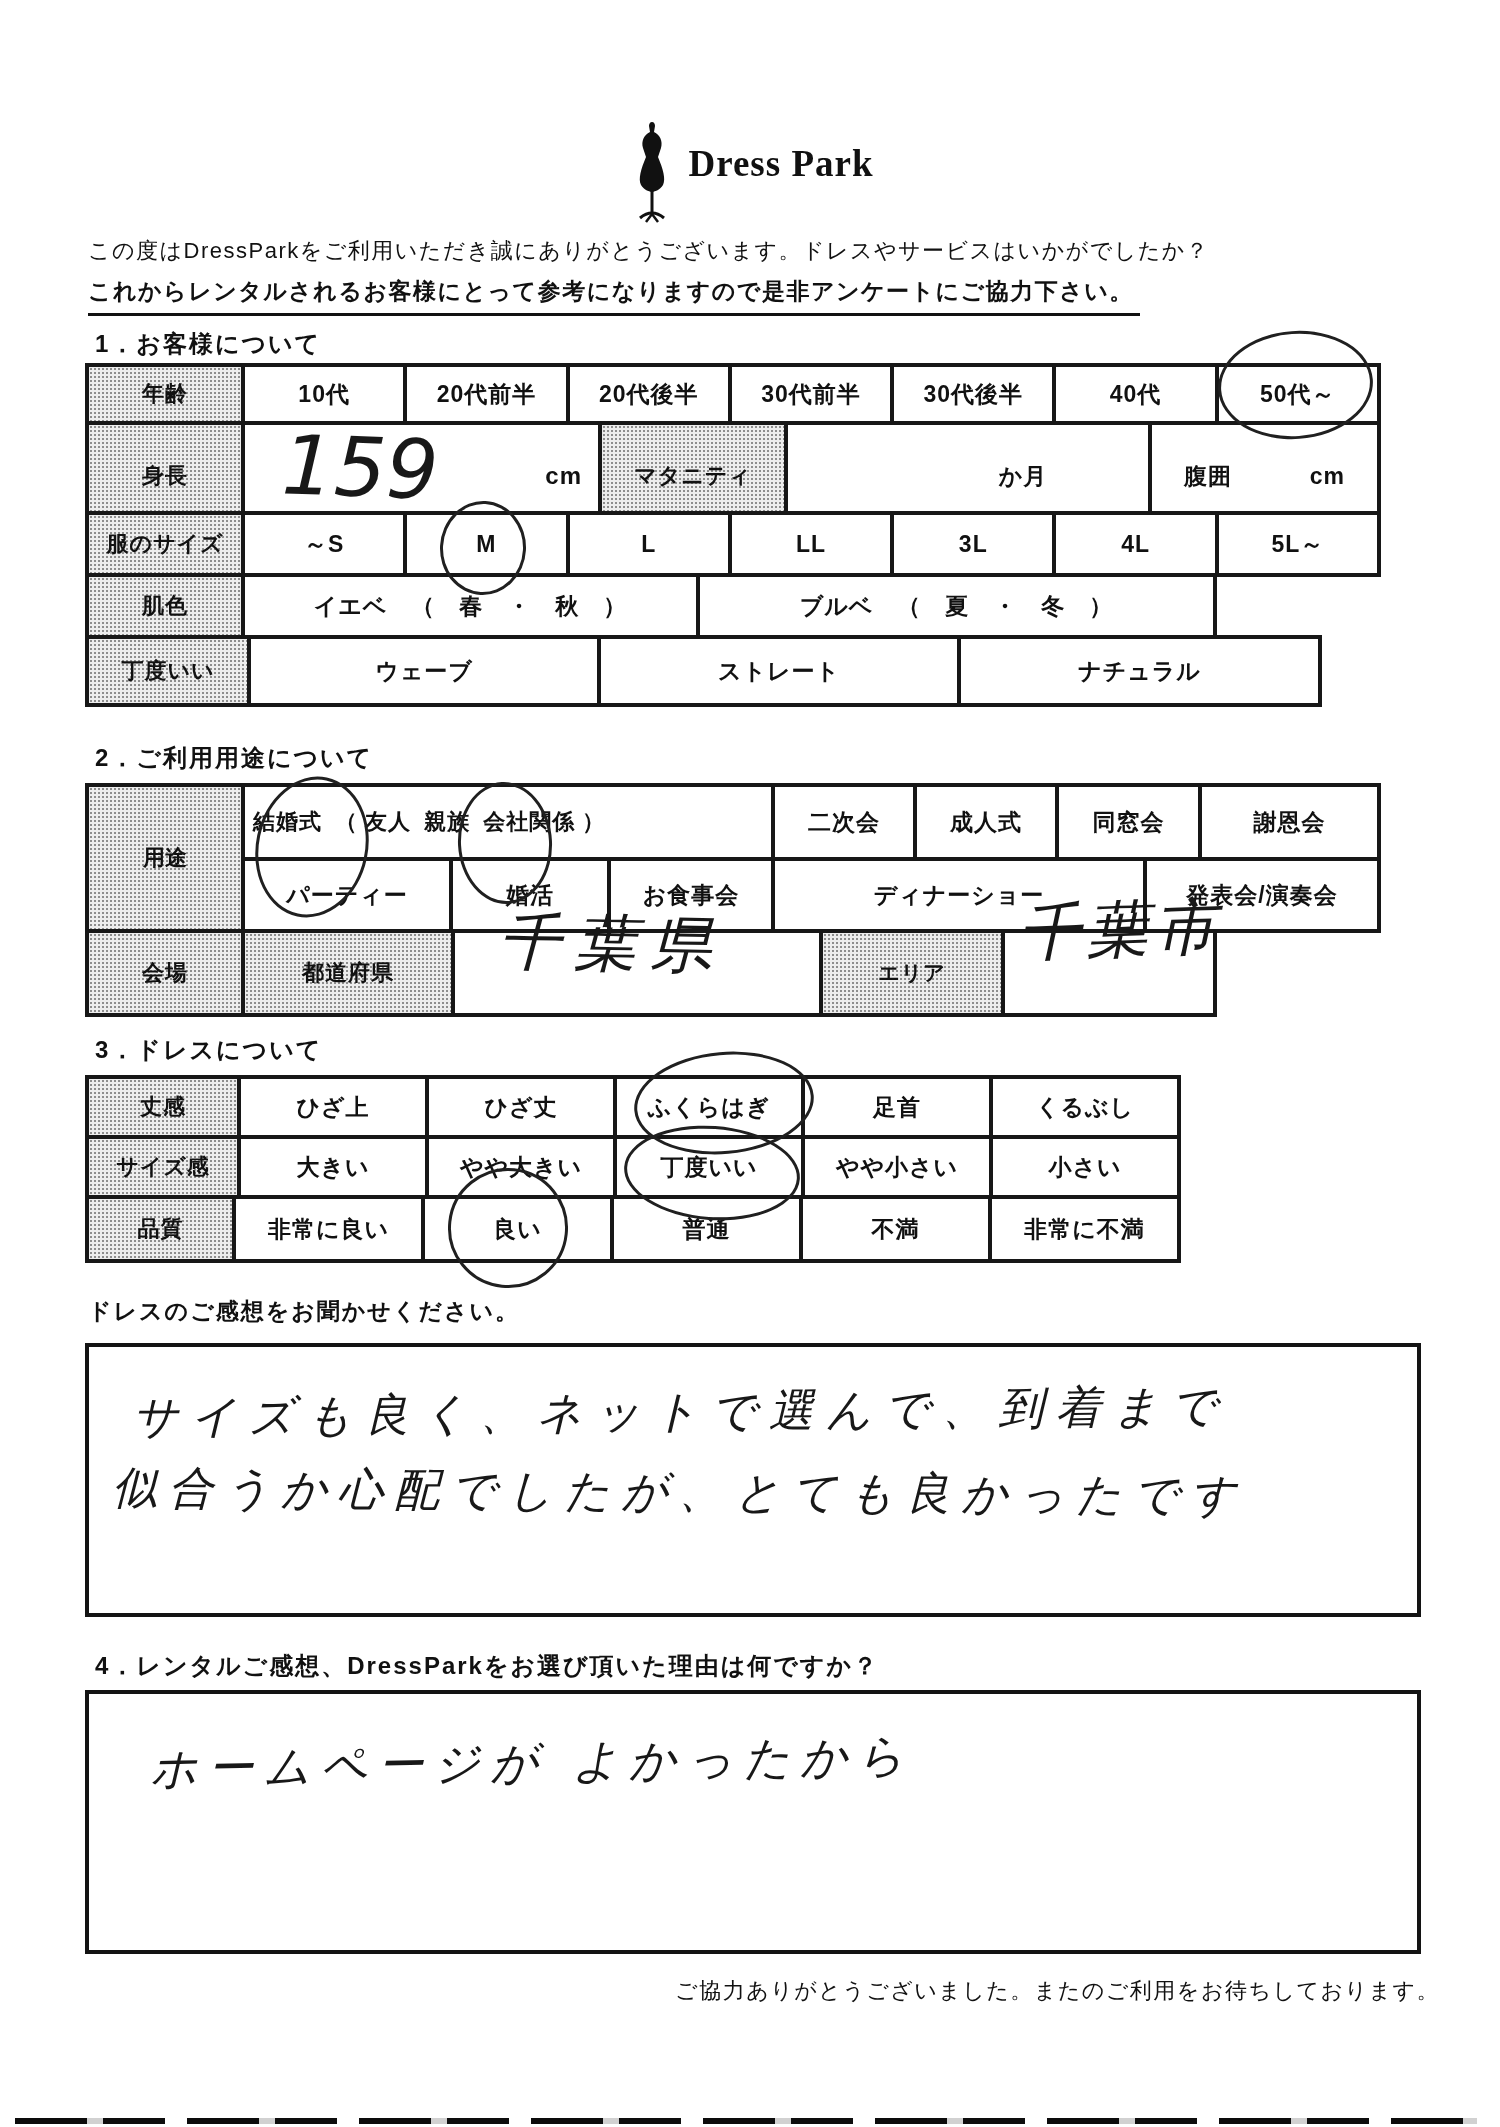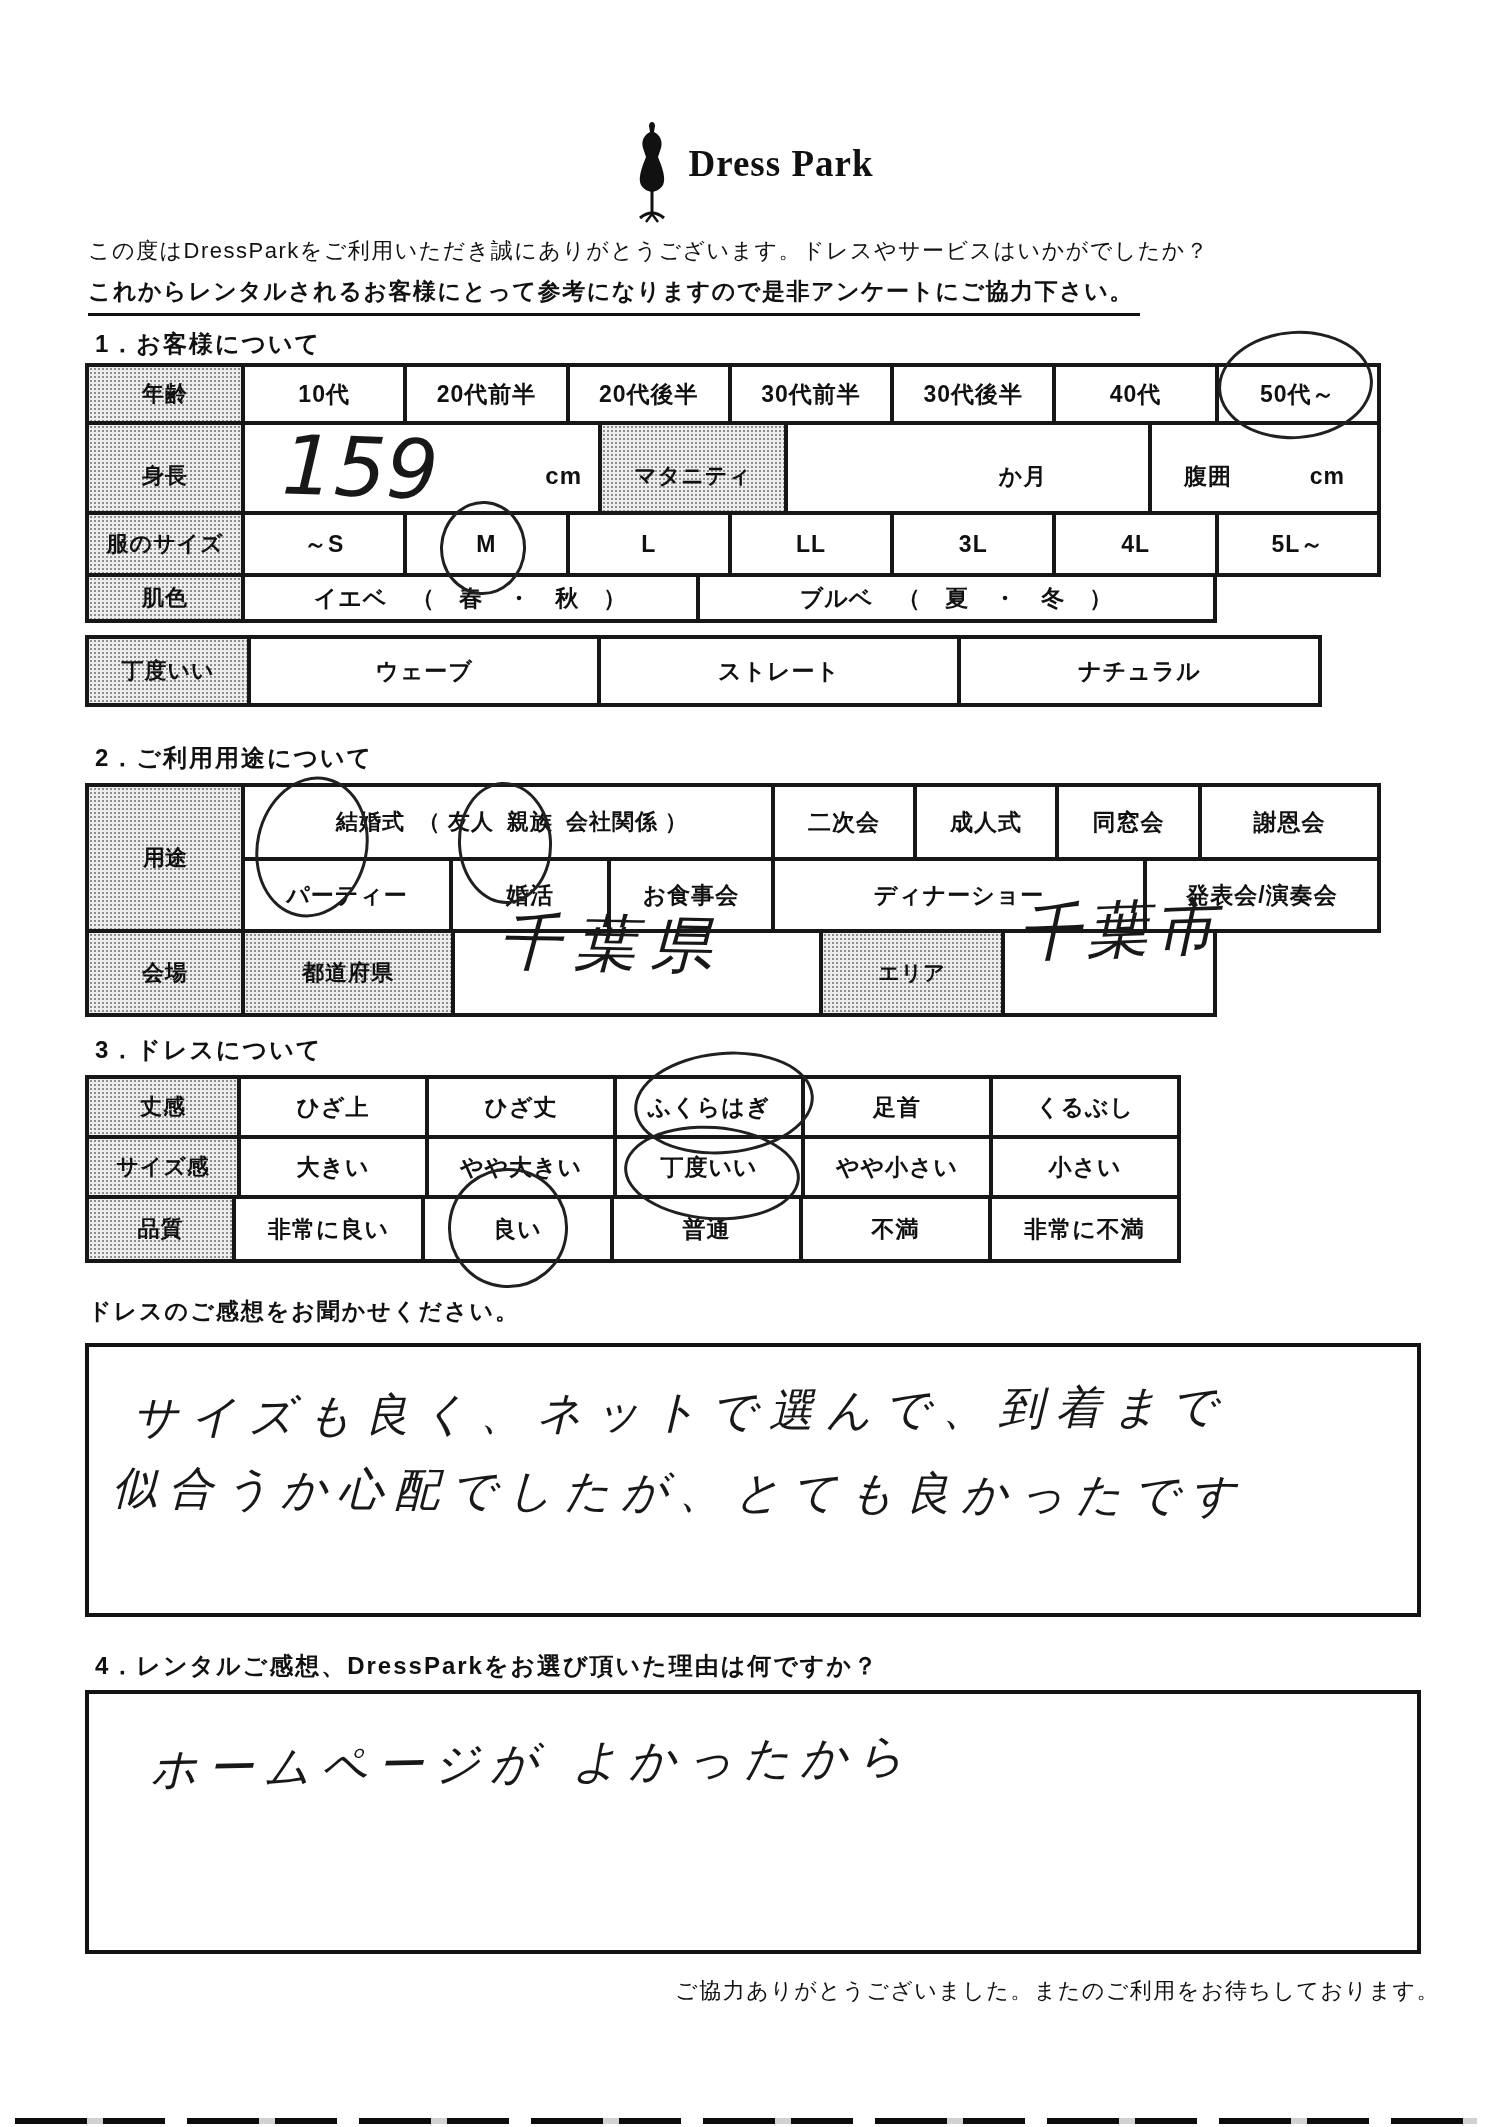--- a/index.html
+++ b/index.html
@@ -27,21 +27,21 @@
 
   
   .trow { position:absolute; display:flex; border:4px solid #171717; background:#fff; }
   .cell { display:flex; align-items:center; justify-content:center;
           border-right:4px solid #171717; font-weight:bold; font-size:23px;
           letter-spacing:1px; white-space:nowrap; }
   .cell:last-child { border-right:none; }
   .hdr { background-color:#ededed;
          background-image:radial-gradient(circle,#8d8d8d 0.9px,transparent 1px);
          background-size:4px 4px; font-size:22px; }
-  .cell-left { justify-content:center; padding-left:8px; gap:13px; }
+  .cell-left { justify-content:flex-start; padding-left:8px; gap:13px; }
   .cell-right { justify-content:flex-end; padding-right:16px; }
   .cell-between { justify-content:space-between; padding:0 32px; }
   .cell-month { padding-left:110px; }
 
   
   .usage-block { position:absolute; top:783px; left:85px; width:1296px; height:150px;
                  border:4px solid #171717; display:flex; background:#fff; }
   .usage-hdr { width:156px; border-right:4px solid #171717; display:flex;
                align-items:center; justify-content:center; font-weight:bold; font-size:22px; }
   .usage-right { flex:1; display:flex; flex-direction:column; }
@@ -112,21 +112,21 @@
     <div class="cell hdr" style="width:156px;">服のサイズ</div>
     <div class="cell" style="flex:1;">～S</div>
     <div class="cell" style="flex:1;">M</div>
     <div class="cell" style="flex:1;">L</div>
     <div class="cell" style="flex:1;">LL</div>
     <div class="cell" style="flex:1;">3L</div>
     <div class="cell" style="flex:1;">4L</div>
     <div class="cell" style="flex:1;">5L～</div>
   </div>
 
-  <div class="trow" style="left:85px; top:573px; width:1132px; height:50px;">
+  <div class="trow" style="left:85px; top:573px; width:1132px; height:66px;">
     <div class="cell hdr" style="width:156px;">肌色</div>
     <div class="cell" style="width:455px;">イエベ　（　春　・　秋　）</div>
     <div class="cell" style="flex:1;">ブルベ　（　夏　・　冬　）</div>
   </div>
 
   <div class="trow" style="left:85px; top:635px; width:1237px; height:72px;">
     <div class="cell hdr" style="width:162px;">丁度いい</div>
     <div class="cell" style="width:350px;">ウェーブ</div>
     <div class="cell" style="width:360px;">ストレート</div>
     <div class="cell" style="flex:1;">ナチュラル</div>

